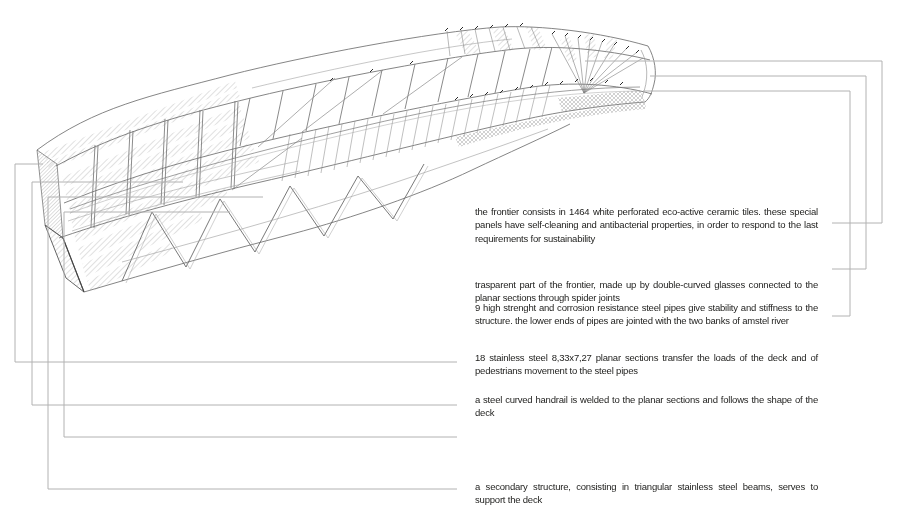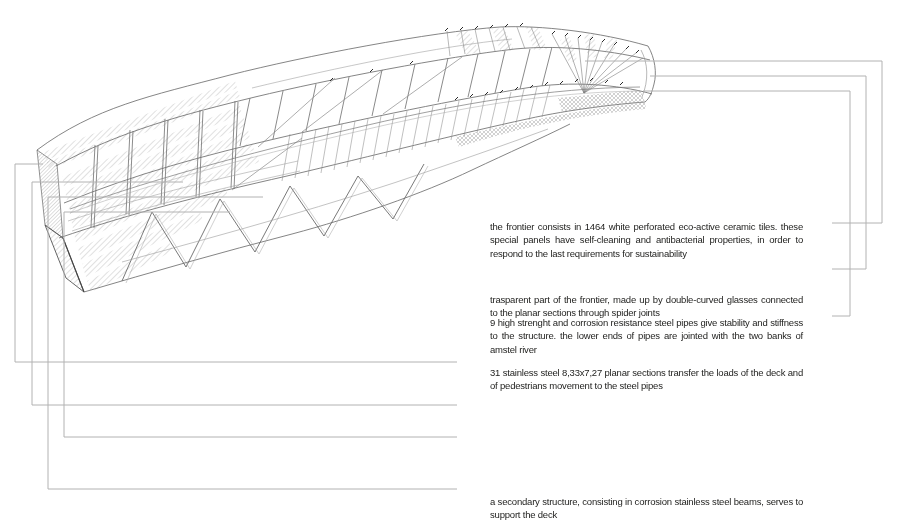--- a/index.html
+++ b/index.html
@@ -6,21 +6,21 @@
   #canvas{
     position:relative;width:900px;height:522px;background:#ffffff;
     font-family:"Liberation Sans",sans-serif;overflow:hidden;
   }
   #drawing-svg{position:absolute;left:0;top:0;width:900px;height:522px;}
   .ann{
     position:absolute;left:475px;width:343px;
     font-size:9.5px;line-height:13.4px;letter-spacing:-0.2px;
     color:#1d1d1b;text-align:justify;
   }
-  .ann p{margin:15px;}
+  .ann p{margin:0;}
 </style>
 </head>
 <body>
 
 <div id="canvas">
 
   <svg id="drawing-svg" viewBox="0 0 900 522" xmlns="http://www.w3.org/2000/svg">
     <defs>
       <pattern id="h1" width="4" height="4" patternUnits="userSpaceOnUse" patternTransform="rotate(45)">
         <line x1="0" y1="0" x2="0" y2="4" stroke="#8f8f8f" stroke-width="0.55"></line>
@@ -216,19 +216,22 @@
   <div class="ann" style="top:205px">
     <p>the frontier consists in 1464 white perforated eco-active ceramic tiles. these special panels have self-cleaning and antibacterial properties, in order to respond to the last requirements for sustainability</p>
   </div>
   <div class="ann" style="top:278px">
     <p>trasparent part of the frontier, made up by double-curved glasses connected to the planar sections through spider joints</p>
   </div>
   <div class="ann" style="top:301px">
     <p>9 high strenght and corrosion resistance steel pipes give stability and stiffness to the structure. the lower ends of pipes are jointed with the two banks of amstel river</p>
   </div>
   <div class="ann" style="top:351px">
-    <p>31 stainless steel 8,33x7,27 planar sections transfer the loads of the deck and of pedestrians movement to the steel pipes</p>
+    <p>18 stainless steel 8,33x7,27 planar sections transfer the loads of the deck and of pedestrians movement to the steel pipes</p>
+  </div>
+  <div class="ann" style="top:393px">
+    <p>a steel curved handrail is welded to the planar sections and follows the shape of the deck</p>
   </div>
   <div class="ann" style="top:480px">
-    <p>a secondary structure, consisting in corrosion stainless steel beams, serves to support the deck</p>
+    <p>a secondary structure, consisting in triangular stainless steel beams, serves to support the deck</p>
   </div>
 
 </div>
 
 </body></html>

